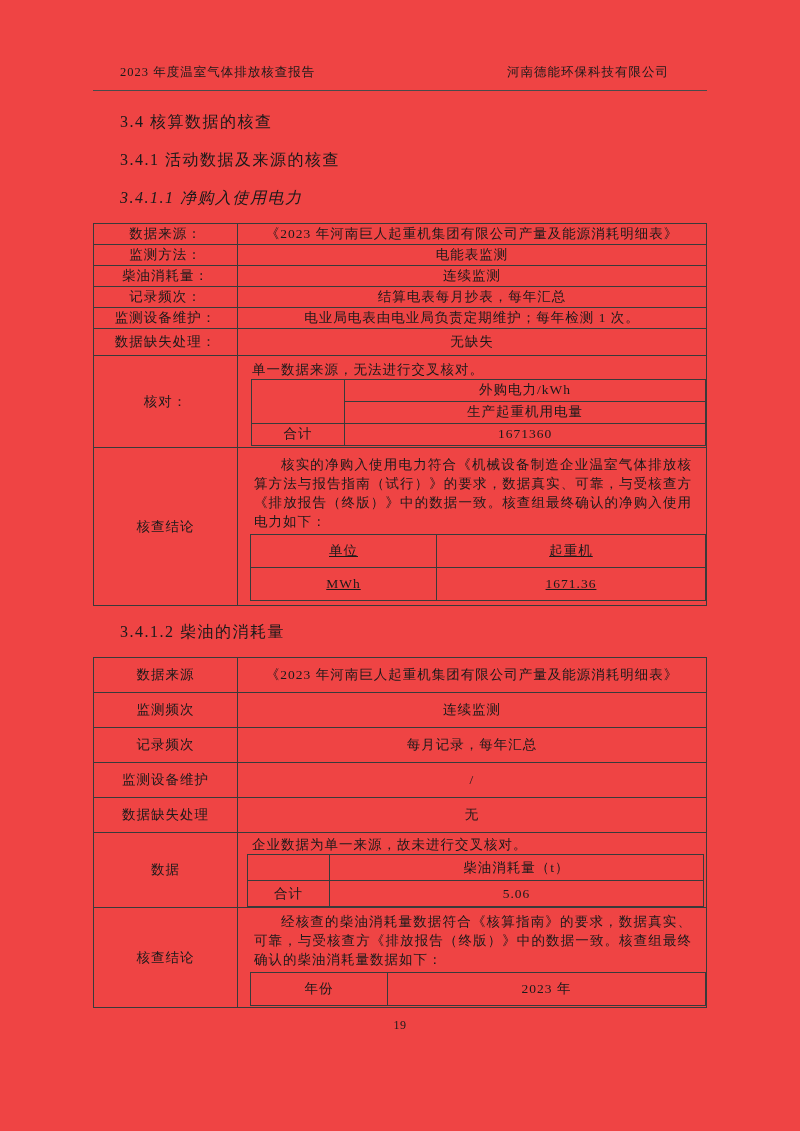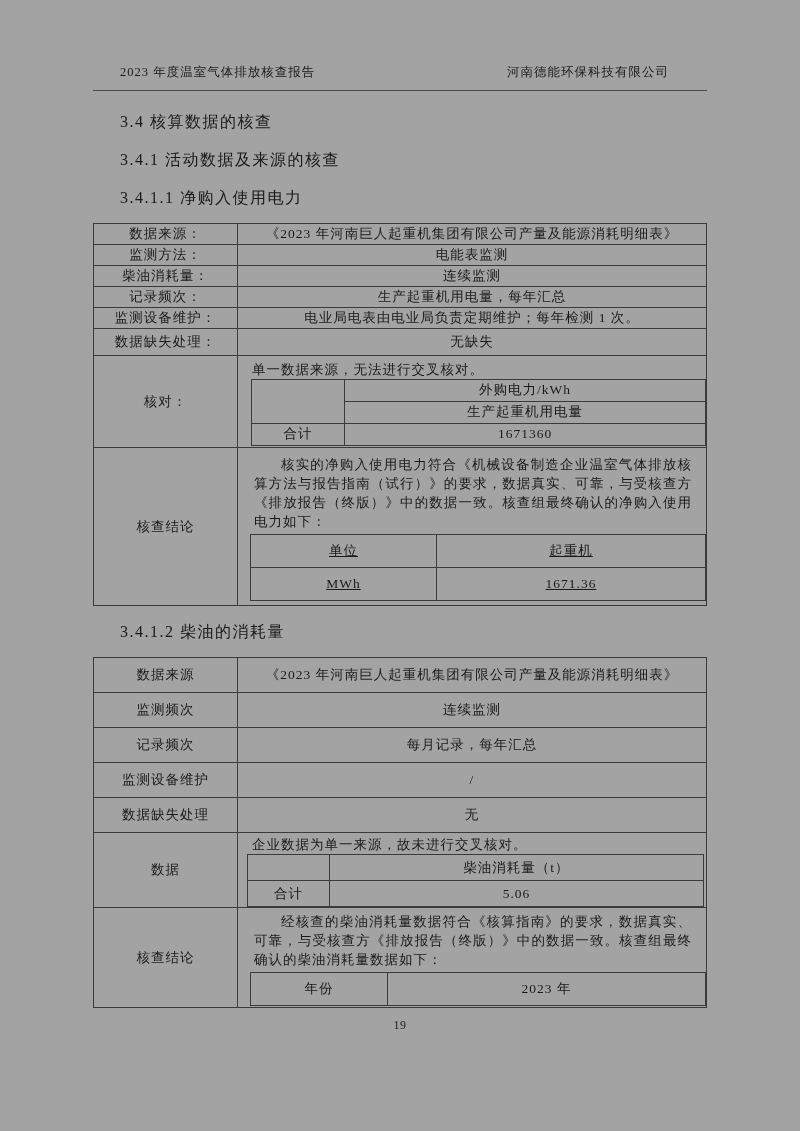--- a/index.html
+++ b/index.html
@@ -2,21 +2,21 @@
 <html><head>
 <meta charset="utf-8">
 <style>
   * { box-sizing: border-box; }
   html, body { margin: 0; padding: 0; background: #ffffff; }
   .page {
     position: relative;
     width: 800px;
     height: 1131px;
     margin: 0 auto;
-    background: #a3a3a3;
+    background: #ef4444;
     color: #1a1a1a;
     font-family: "Liberation Serif", "DejaVu Serif", serif;
     overflow: hidden;
   }
   
   .header {
     margin: 64px 93px 0 93px;
     width: 614px;
     display: flex;
     justify-content: space-between;
@@ -28,21 +28,21 @@
   }
   
   .hd {
     font-weight: normal;
     font-size: 16px;
     letter-spacing: 1.5px;
     margin: 0 0 0 120px;
   }
   .hd-34    { margin-top: 21px; }
   .hd-341   { margin-top: 17px; }
-  .hd-3411  { margin-top: 17px; }
+  .hd-3411  { margin-top: 17px; font-style: italic; }
   .hd-3412  { margin-top: 16px; }
   
   table.doc {
     border-collapse: collapse;
     margin: 14px 0 0 93px;
     width: 614px;
     table-layout: fixed;
   }
   table.doc td {
     border: 1px solid #3a3a3a;
@@ -140,21 +140,21 @@
     <tr class="r-s">
       <td>监测方法：</td>
       <td>电能表监测</td>
     </tr>
     <tr class="r-s">
       <td>柴油消耗量：</td>
       <td>连续监测</td>
     </tr>
     <tr class="r-s">
       <td>记录频次：</td>
-      <td>生产起重机用电量，每年汇总</td>
+      <td>结算电表每月抄表，每年汇总</td>
     </tr>
     <tr class="r-s">
       <td>监测设备维护：</td>
       <td>电业局电表由电业局负责定期维护；每年检测 1 次。</td>
     </tr>
     <tr class="r-s6">
       <td>数据缺失处理：</td>
       <td>无缺失</td>
     </tr>
     <tr class="r-check">

